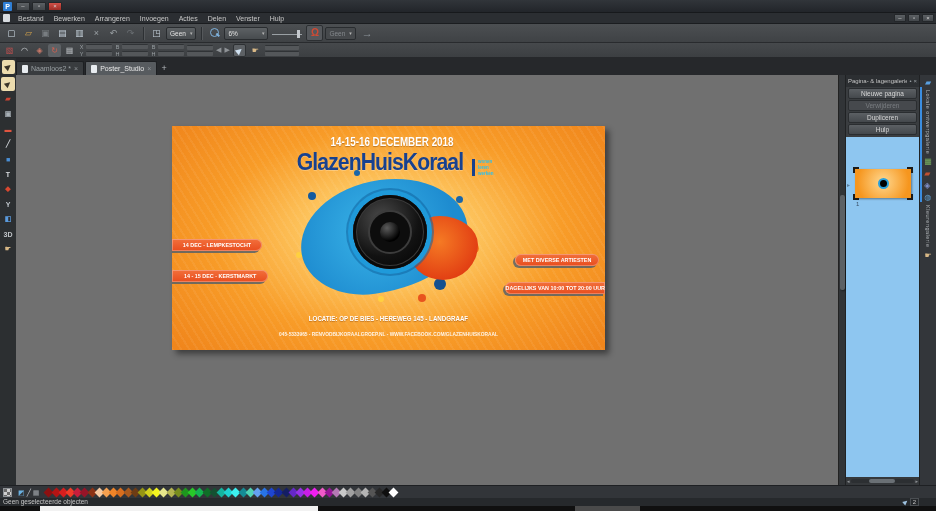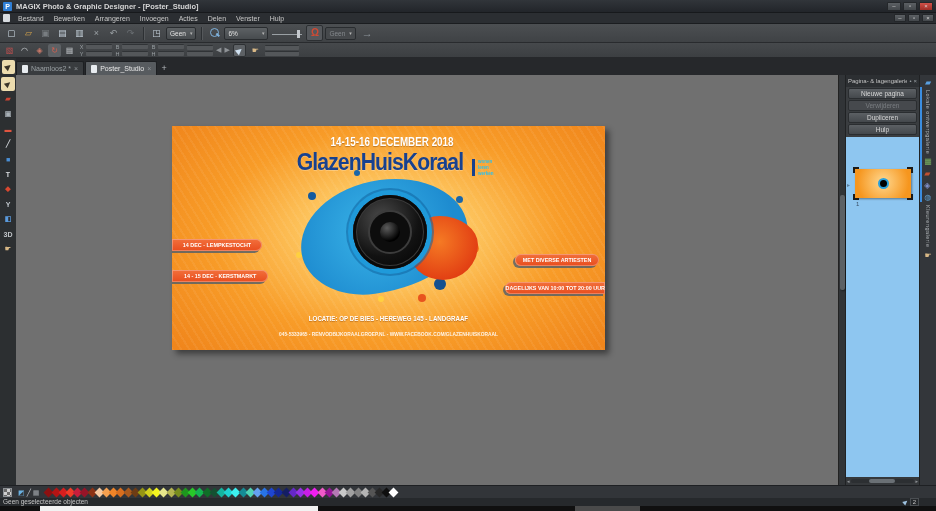--- a/index.html
+++ b/index.html
@@ -207,21 +207,20 @@
 .bs-white { position:absolute; left:40px; width:278px; top:0; height:5px; background:#f2f2f2; }
 .bs-gray { position:absolute; left:575px; width:65px; top:0; height:5px; background:#4a4a4a; }
 </style>
 </head>
 <body>
 
 <div class="app">
 
   <div class="titlebar">
     <div class="app-icon">P</div>
-    <div class="title-text">MAGIX Photo &amp; Graphic Designer - [Poster_Studio]</div>
     <div class="win-controls">
       <div class="win-btn">–</div>
       <div class="win-btn">▫</div>
       <div class="win-btn close">×</div>
     </div>
   </div>
 
   <div class="menubar">
     <div class="doc-mini"></div>
     <div style="display:flex">

